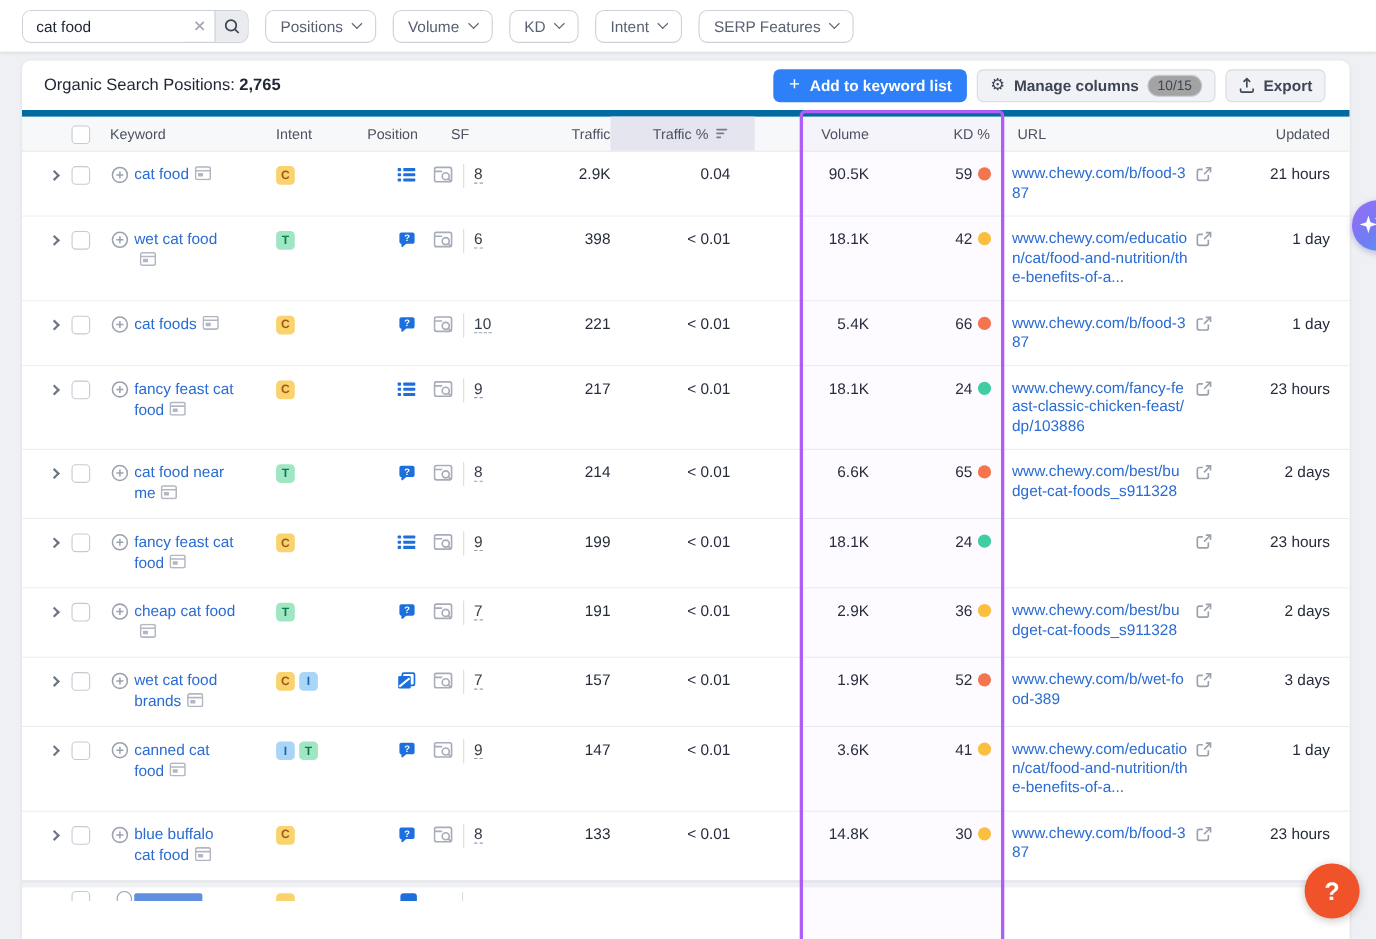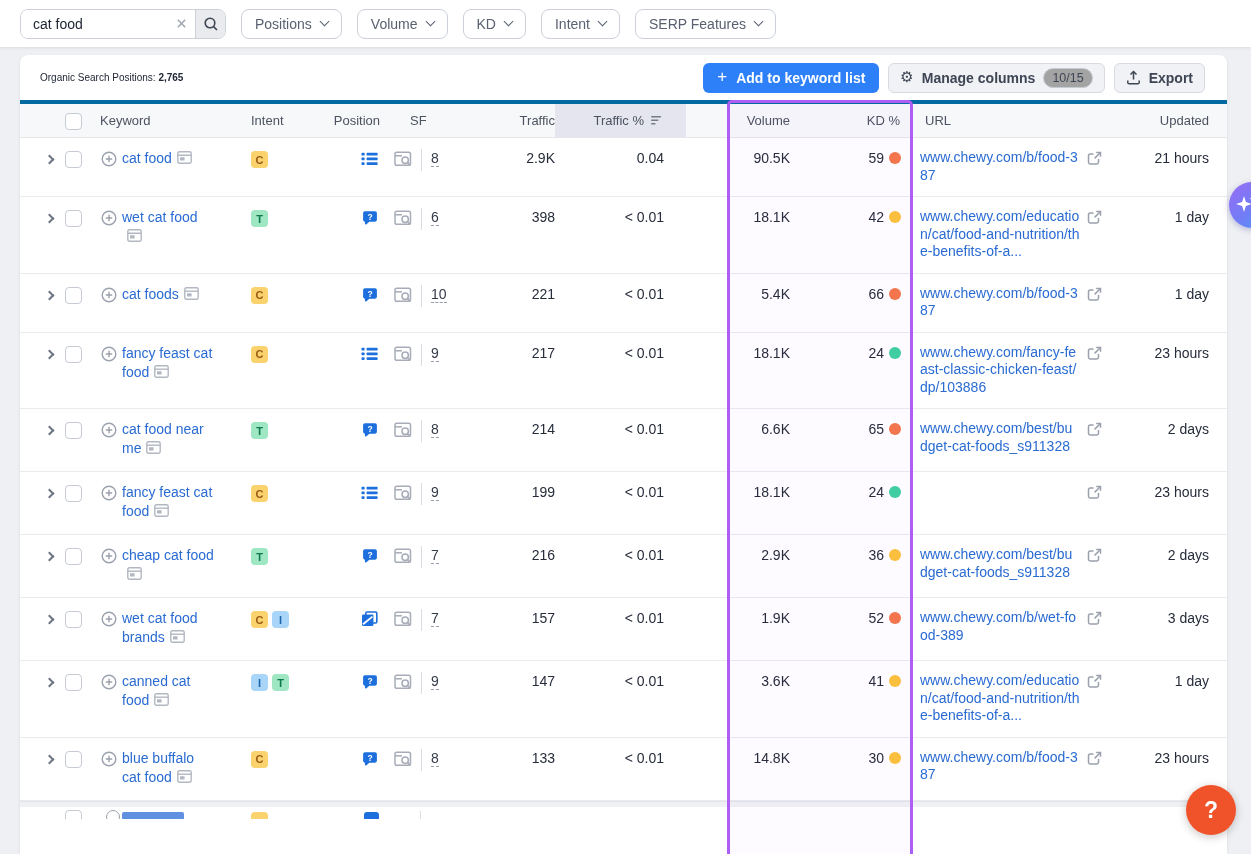--- a/index.html
+++ b/index.html
@@ -17,33 +17,33 @@
   .search-btn { width:30px; background:#e9ebef; border-left:1px solid #ccd1d9; display:flex; align-items:center; justify-content:center; cursor:pointer; }
   .chip { height:30px; border:1px solid #ccd1d9; border-radius:8px; background:#fff; display:flex; align-items:center;
           gap:9px; padding:0 13px; font-size:14px; color:#596070; cursor:pointer; white-space:nowrap; }
   .chev { display:inline-block; width:7px; height:7px; border-right:1.8px solid #596070; border-bottom:1.8px solid #596070;
           transform:rotate(45deg); margin-top:-4px; }
 
   
   .card { position:absolute; top:55px; left:20px; width:1207px; height:799px; background:#fff;
           border-radius:8px 8px 0 0; box-shadow:0 1px 3px rgba(25,30,45,.10); overflow:hidden; }
   .card-toolbar { height:45px; display:flex; align-items:center; padding:0 22px 0 20px; }
-  .title { font-size:10px; color:#20263400; color:#212736; }
+  .title { font-size:15px; color:#20263400; color:#212736; }
   .title b { font-weight:700; }
   .toolbar-actions { margin-left:auto; display:flex; align-items:center; gap:9px; }
   .btn { height:30px; display:flex; align-items:center; border-radius:6px; font-size:14px; cursor:pointer; }
   .btn-primary { background:#2e80f8; color:#fff; gap:9px; padding:0 14px; font-weight:400; }
   .btn-primary .plus { font-size:17px; line-height:1; margin-top:-2px; }
   .btn-light { background:#f1f2f5; border:1px solid #d7dae0; color:#3e4554; font-weight:700; gap:8px; padding:0 11px; }
   .count-pill { border:1px solid #c6cbd4; background:#a3a3a3; border-radius:12px; font-size:12.5px; font-weight:400;
                 color:#3e4554; padding:2px 8px; }
   .gear-glyph { font-size:15px; color:#3e4554; font-family:"DejaVu Sans", sans-serif; line-height:1; }
 
   
-  .thead { display:flex; height:38px; border-top:4px solid #0369a1; border-bottom:1px solid #e5e7eb;
+  .thead { display:flex; height:38px; border-top:6px solid #0369a1; border-bottom:1px solid #e5e7eb;
            background:#f7f8fa; font-size:13px; color:#4c5260; align-items:center; }
   .thead > div { display:flex; align-items:center; height:100%; }
   .c-exp{width:45px;} .c-chk{width:33px;} .c-kw{width:135px;} .c-int{width:57px;} .c-pos{width:90px;}
   .c-sf{width:95px;} .c-tr{width:80px;} .c-trp{width:131px;} .c-gap{width:41px;} .c-vol{width:85px;}
   .c-kd{width:101px;} .c-url{width:200px;} .c-upd{width:114px;}
   .thead .c-kw{padding-left:2px;} .thead .c-int{padding-left:18px;}
   .thead .c-pos{justify-content:flex-end;} .thead .c-sf{padding-left:30px;}
   .thead .c-tr{justify-content:flex-end;}
   .thead .c-trp{background:#e4e5ee; justify-content:flex-end; padding-right:22px; gap:7px;}
   .thead .c-vol{justify-content:flex-end; padding-right:22px;}
@@ -643,21 +643,21 @@
         <svg width="18" height="16" viewBox="0 0 18 16">
               <rect x="1" y="1.2" width="15.5" height="13" rx="1.8" fill="none" stroke="#a7acb8" stroke-width="1.5"></rect>
               <path d="M1 4.8h7" stroke="#a7acb8" stroke-width="1.5"></path>
               <circle cx="11.2" cy="9.2" r="3.2" fill="#fff" stroke="#a7acb8" stroke-width="1.5"></circle>
               <path d="M13.6 11.6l2.6 2.6" stroke="#a7acb8" stroke-width="1.6"></path>
             </svg>
       </span>
       <span class="sf-divider"></span>
       <a class="sf-count">7</a>
     </div>
-    <div class="cell c-tr">216</div>
+    <div class="cell c-tr">191</div>
     <div class="cell c-trp">&lt; 0.01</div>
     <div class="cell c-gap"></div>
     <div class="cell c-vol">2.9K</div>
     <div class="cell c-kd">
       <span>36</span>
       <span class="kd-dot" style="background: rgb(253, 194, 60);"></span>
     </div>
     <div class="cell c-url">
       <a class="url-link">www.chewy.com/best/budget-cat-foods_s911328</a>
       <span class="ext-icon">

